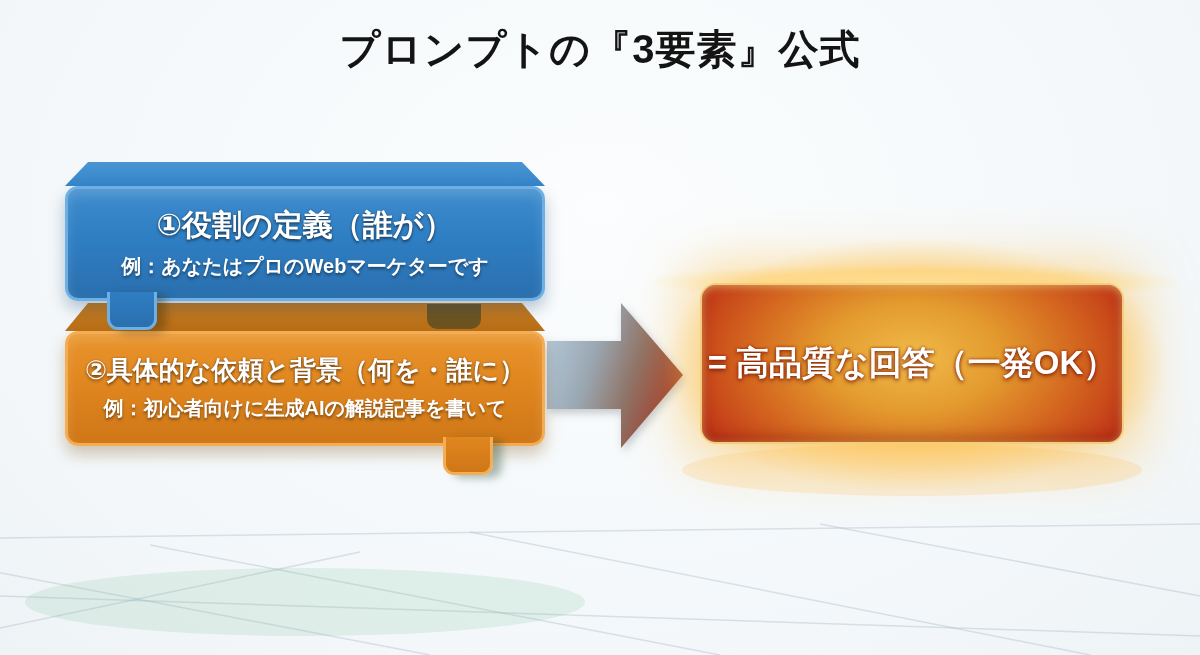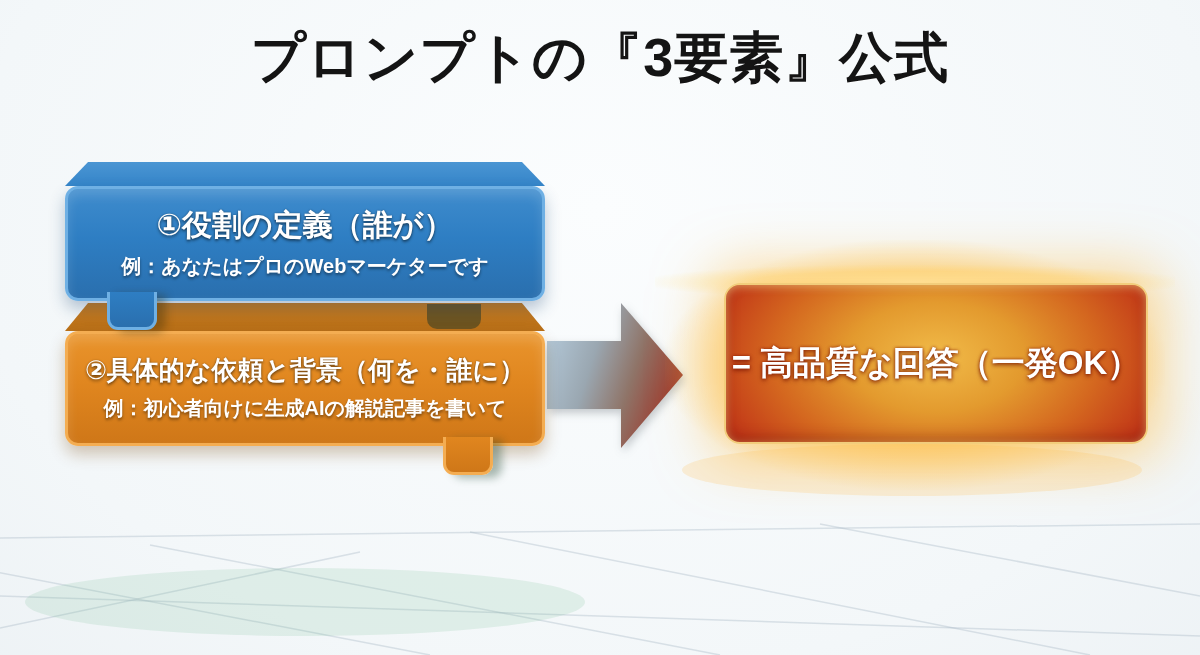--- a/index.html
+++ b/index.html
@@ -9,21 +9,21 @@
   }
   .stage{
     position:relative;width:1200px;height:655px;
     background:radial-gradient(95% 130% at 50% 32%, #fbfdfe 0%, #f3f7f9 55%, #e7edf1 100%);
     overflow:hidden;
   }
   .floor{position:absolute;left:0;top:0;width:1200px;height:655px;pointer-events:none;}
 
   .title{
     position:absolute;left:0;top:22px;width:1200px;margin:0;
-    text-align:center;font-size:54px;font-weight:700;color:#141414;
+    text-align:center;font-size:40px;font-weight:700;color:#141414;
     letter-spacing:1px;
     text-shadow:0 1px 0 rgba(255,255,255,0.6);
   }
 
   
   .block{position:absolute;left:65px;width:480px;}
   .block-1{top:162px;height:170px;z-index:30;}
   .block-2{top:303px;height:172px;z-index:20;}
   .block-3{top:443px;height:140px;z-index:10;}
 
@@ -100,21 +100,21 @@
     position:absolute;left:665px;top:240px;width:500px;height:250px;z-index:6;
     background:radial-gradient(ellipse at 50% 50%, rgba(255,219,115,0.95) 0%, rgba(255,193,70,0.55) 45%, rgba(255,193,80,0) 72%);
     pointer-events:none;
   }
   .result-flare{
     position:absolute;left:655px;top:265px;width:520px;height:34px;z-index:7;
     background:radial-gradient(ellipse at 50% 50%, rgba(255,245,200,0.95) 0%, rgba(255,225,140,0.45) 45%, rgba(255,225,150,0) 75%);
     pointer-events:none;
   }
   .result-box{
-    position:absolute;left:724px;top:283px;width:424px;height:161px;z-index:8;
+    position:absolute;left:700px;top:283px;width:424px;height:161px;z-index:8;
     box-sizing:border-box;border-radius:16px;
     border:2px solid #f2cd7c;
     background:radial-gradient(ellipse 75% 125% at 50% 46%,
       #f1bb49 0%, #e39a2e 28%, #d4671f 52%, #c03317 76%, #9c1d0e 100%);
     box-shadow:0 0 55px 14px rgba(255,185,60,0.55),
                inset 0 2px 8px rgba(255,230,150,0.55),
                inset 0 -4px 14px rgba(90,10,0,0.35);
     display:flex;align-items:center;justify-content:center;
   }
   .result-label{

